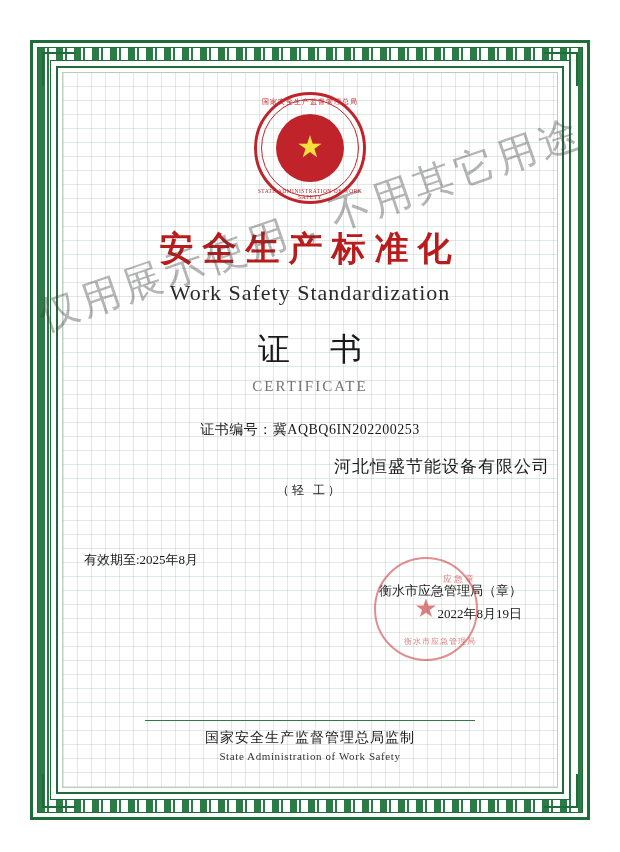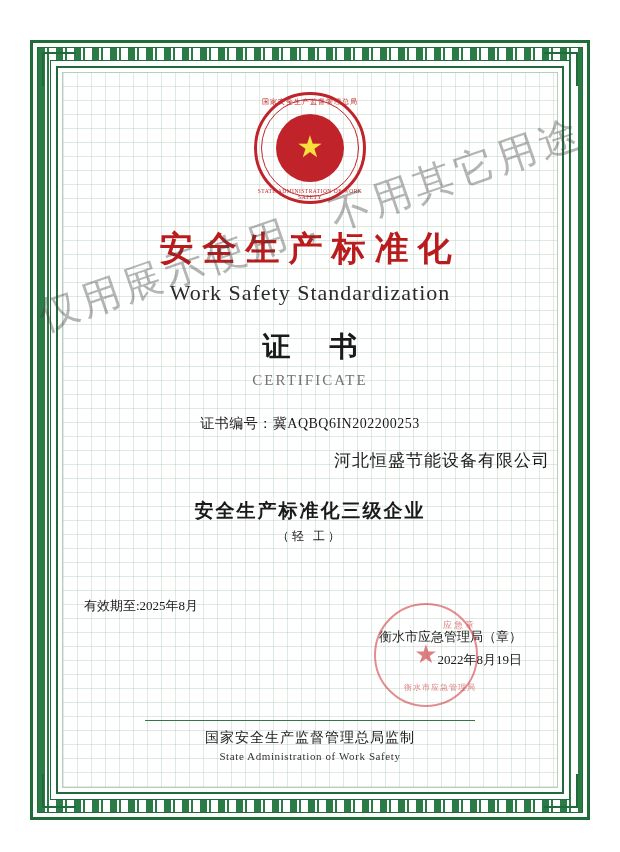--- a/index.html
+++ b/index.html
@@ -172,22 +172,22 @@
   }
   .title-en {
     margin-top: 8px;
     font-size: 22px;
     color: #2a2a2a;
     letter-spacing: 1px;
     font-family: "Liberation Serif", serif;
   }
   .cert-word-cn {
     margin-top: 22px;
-    font-size: 28px;
-    font-weight: bold;
+    font-size: 32px;
+    font-weight: normal;
     letter-spacing: 16px;
     text-indent: 16px;
   }
   .cert-word-en {
     margin-top: 6px;
     font-size: 15px;
     letter-spacing: 2px;
     color: #737373;
   }
 
@@ -339,21 +339,20 @@
 
     <div class="cert-word-cn">证 书</div>
     <div class="cert-word-en">CERTIFICATE</div>
 
     <div class="row-no">
       <span>证书编号：</span><span>冀AQBQ6IN202200253</span>
     </div>
 
     <div class="row-company">河北恒盛节能设备有限公司</div>
 
-    <div class="row-level">安全生产标准化三级企业</div>
 
     <div class="row-category">（轻 工）</div>
 
     <div class="row-valid">有效期至:2025年8月</div>
 
     <div class="issuer-block">
       <div class="stamp">
         <div class="stamp-top">应急章</div>
         <div class="stamp-star">★</div>
         <div class="stamp-bottom">衡水市应急管理局</div>

